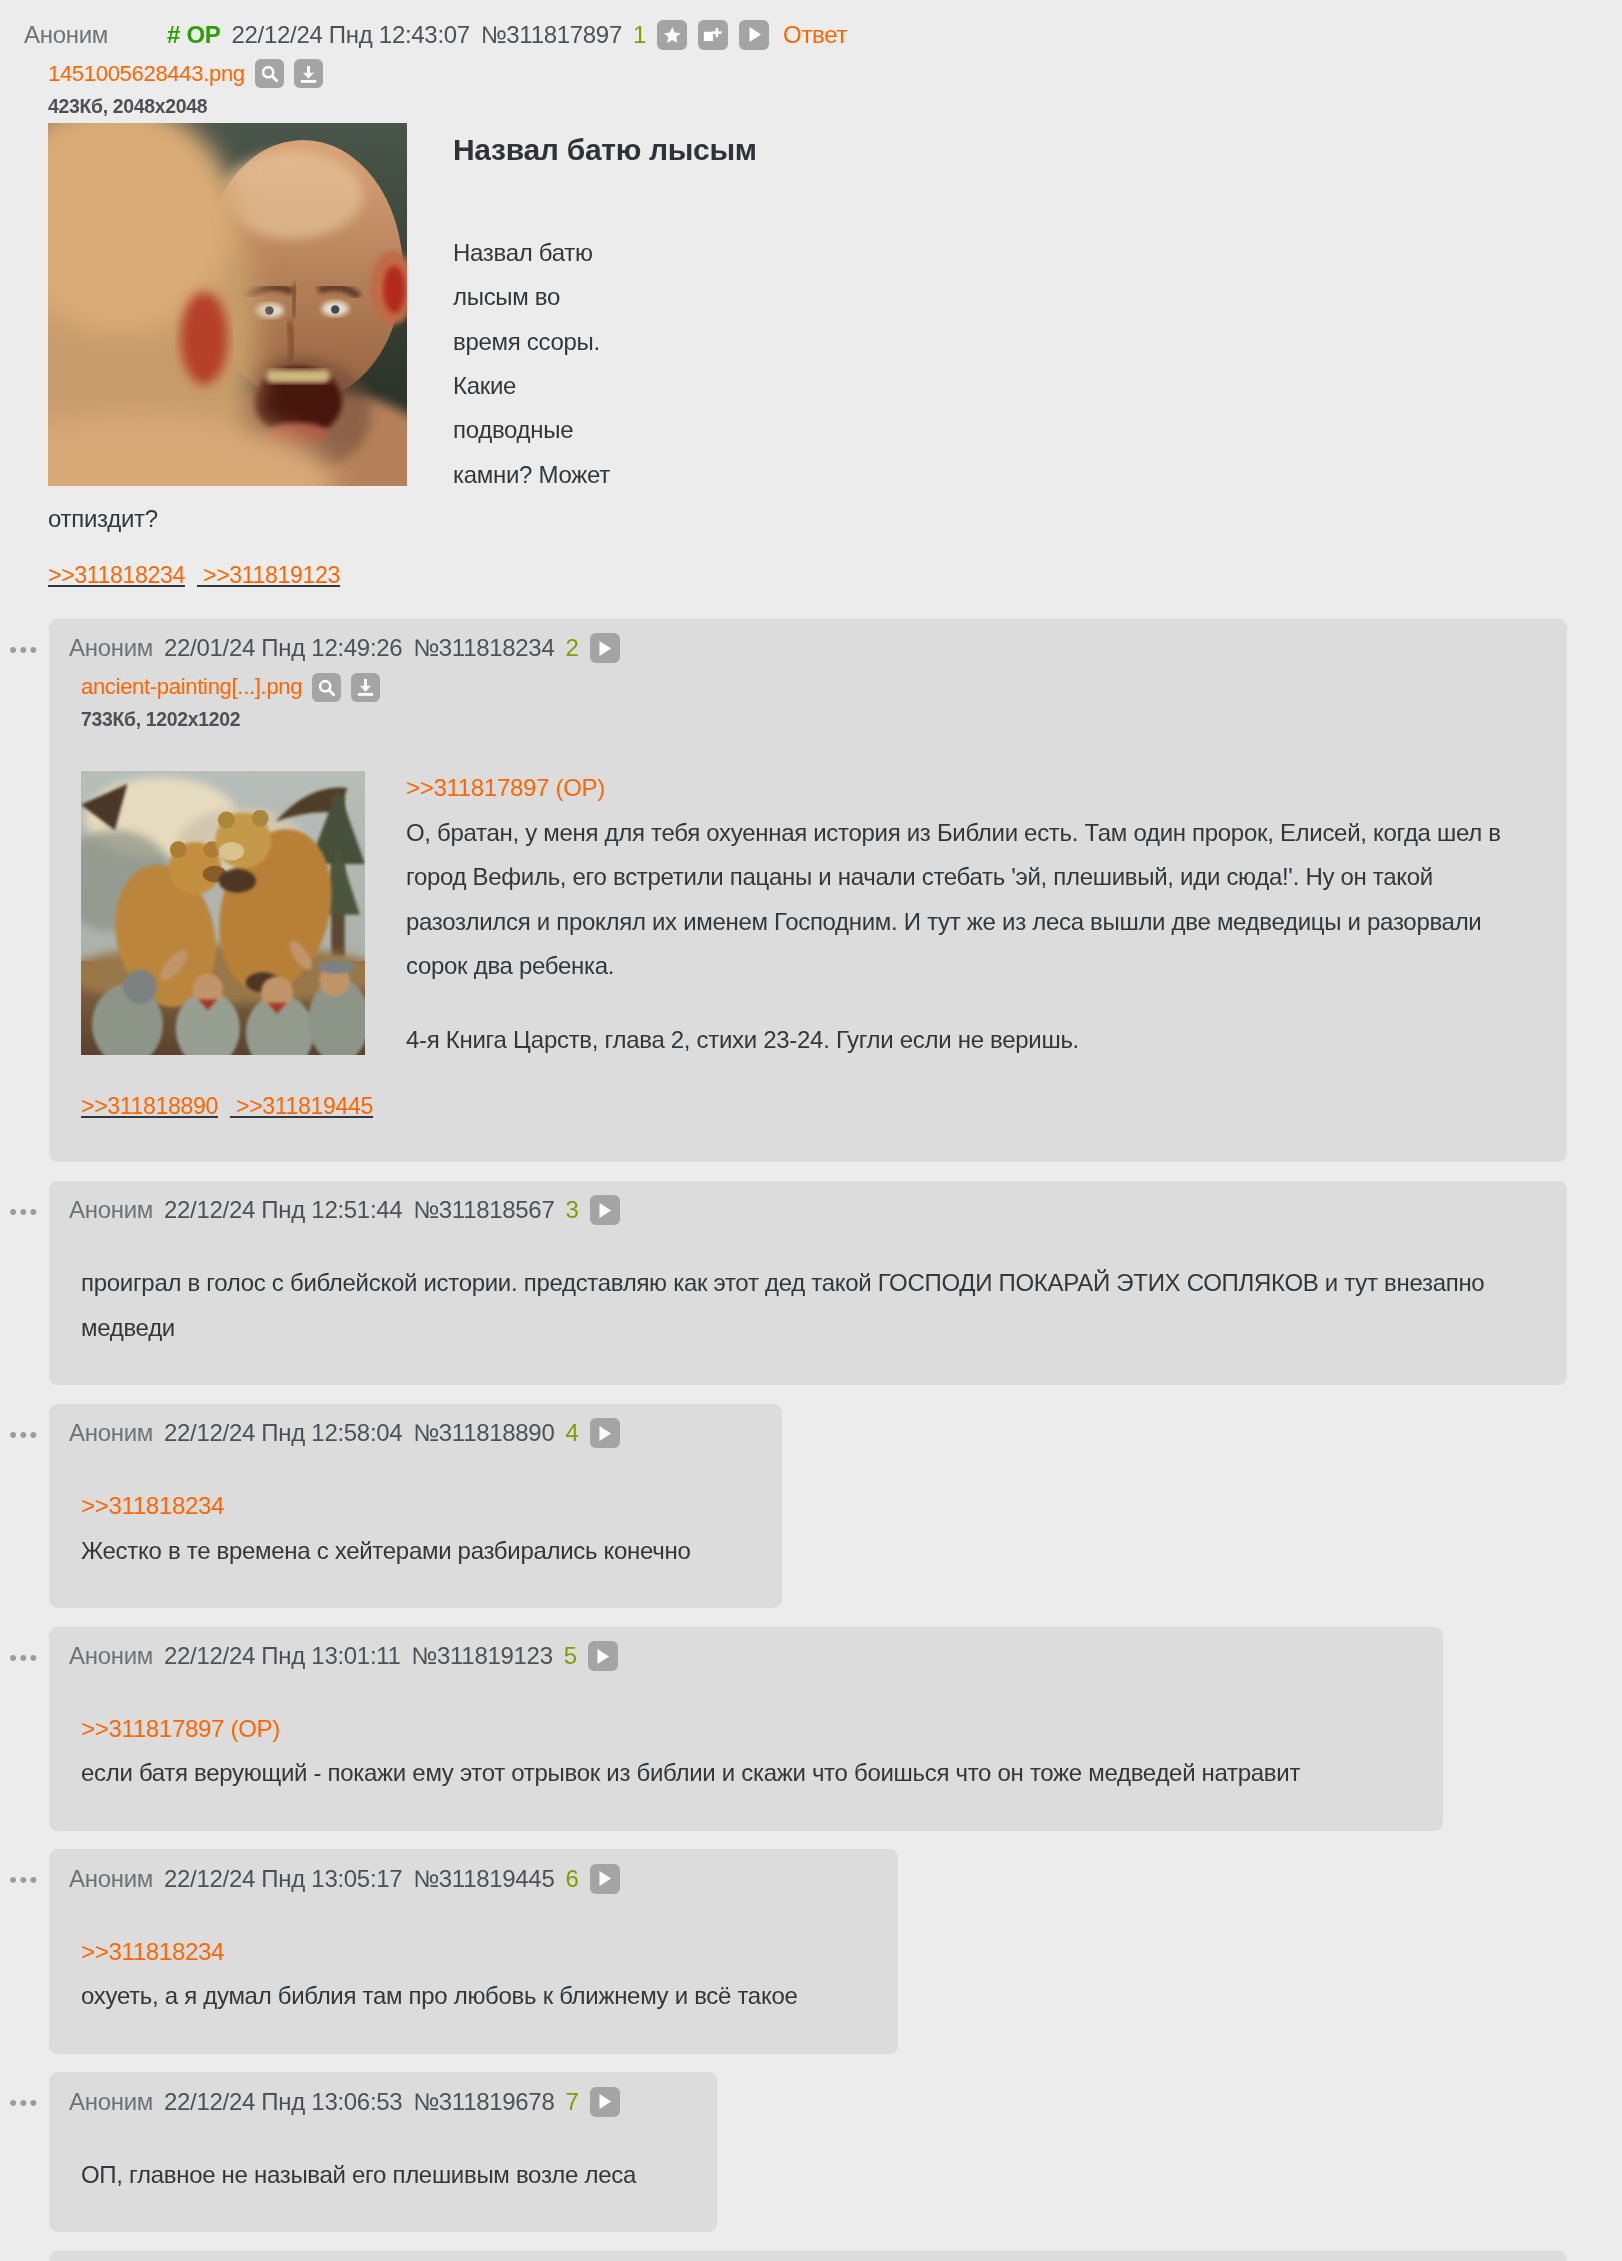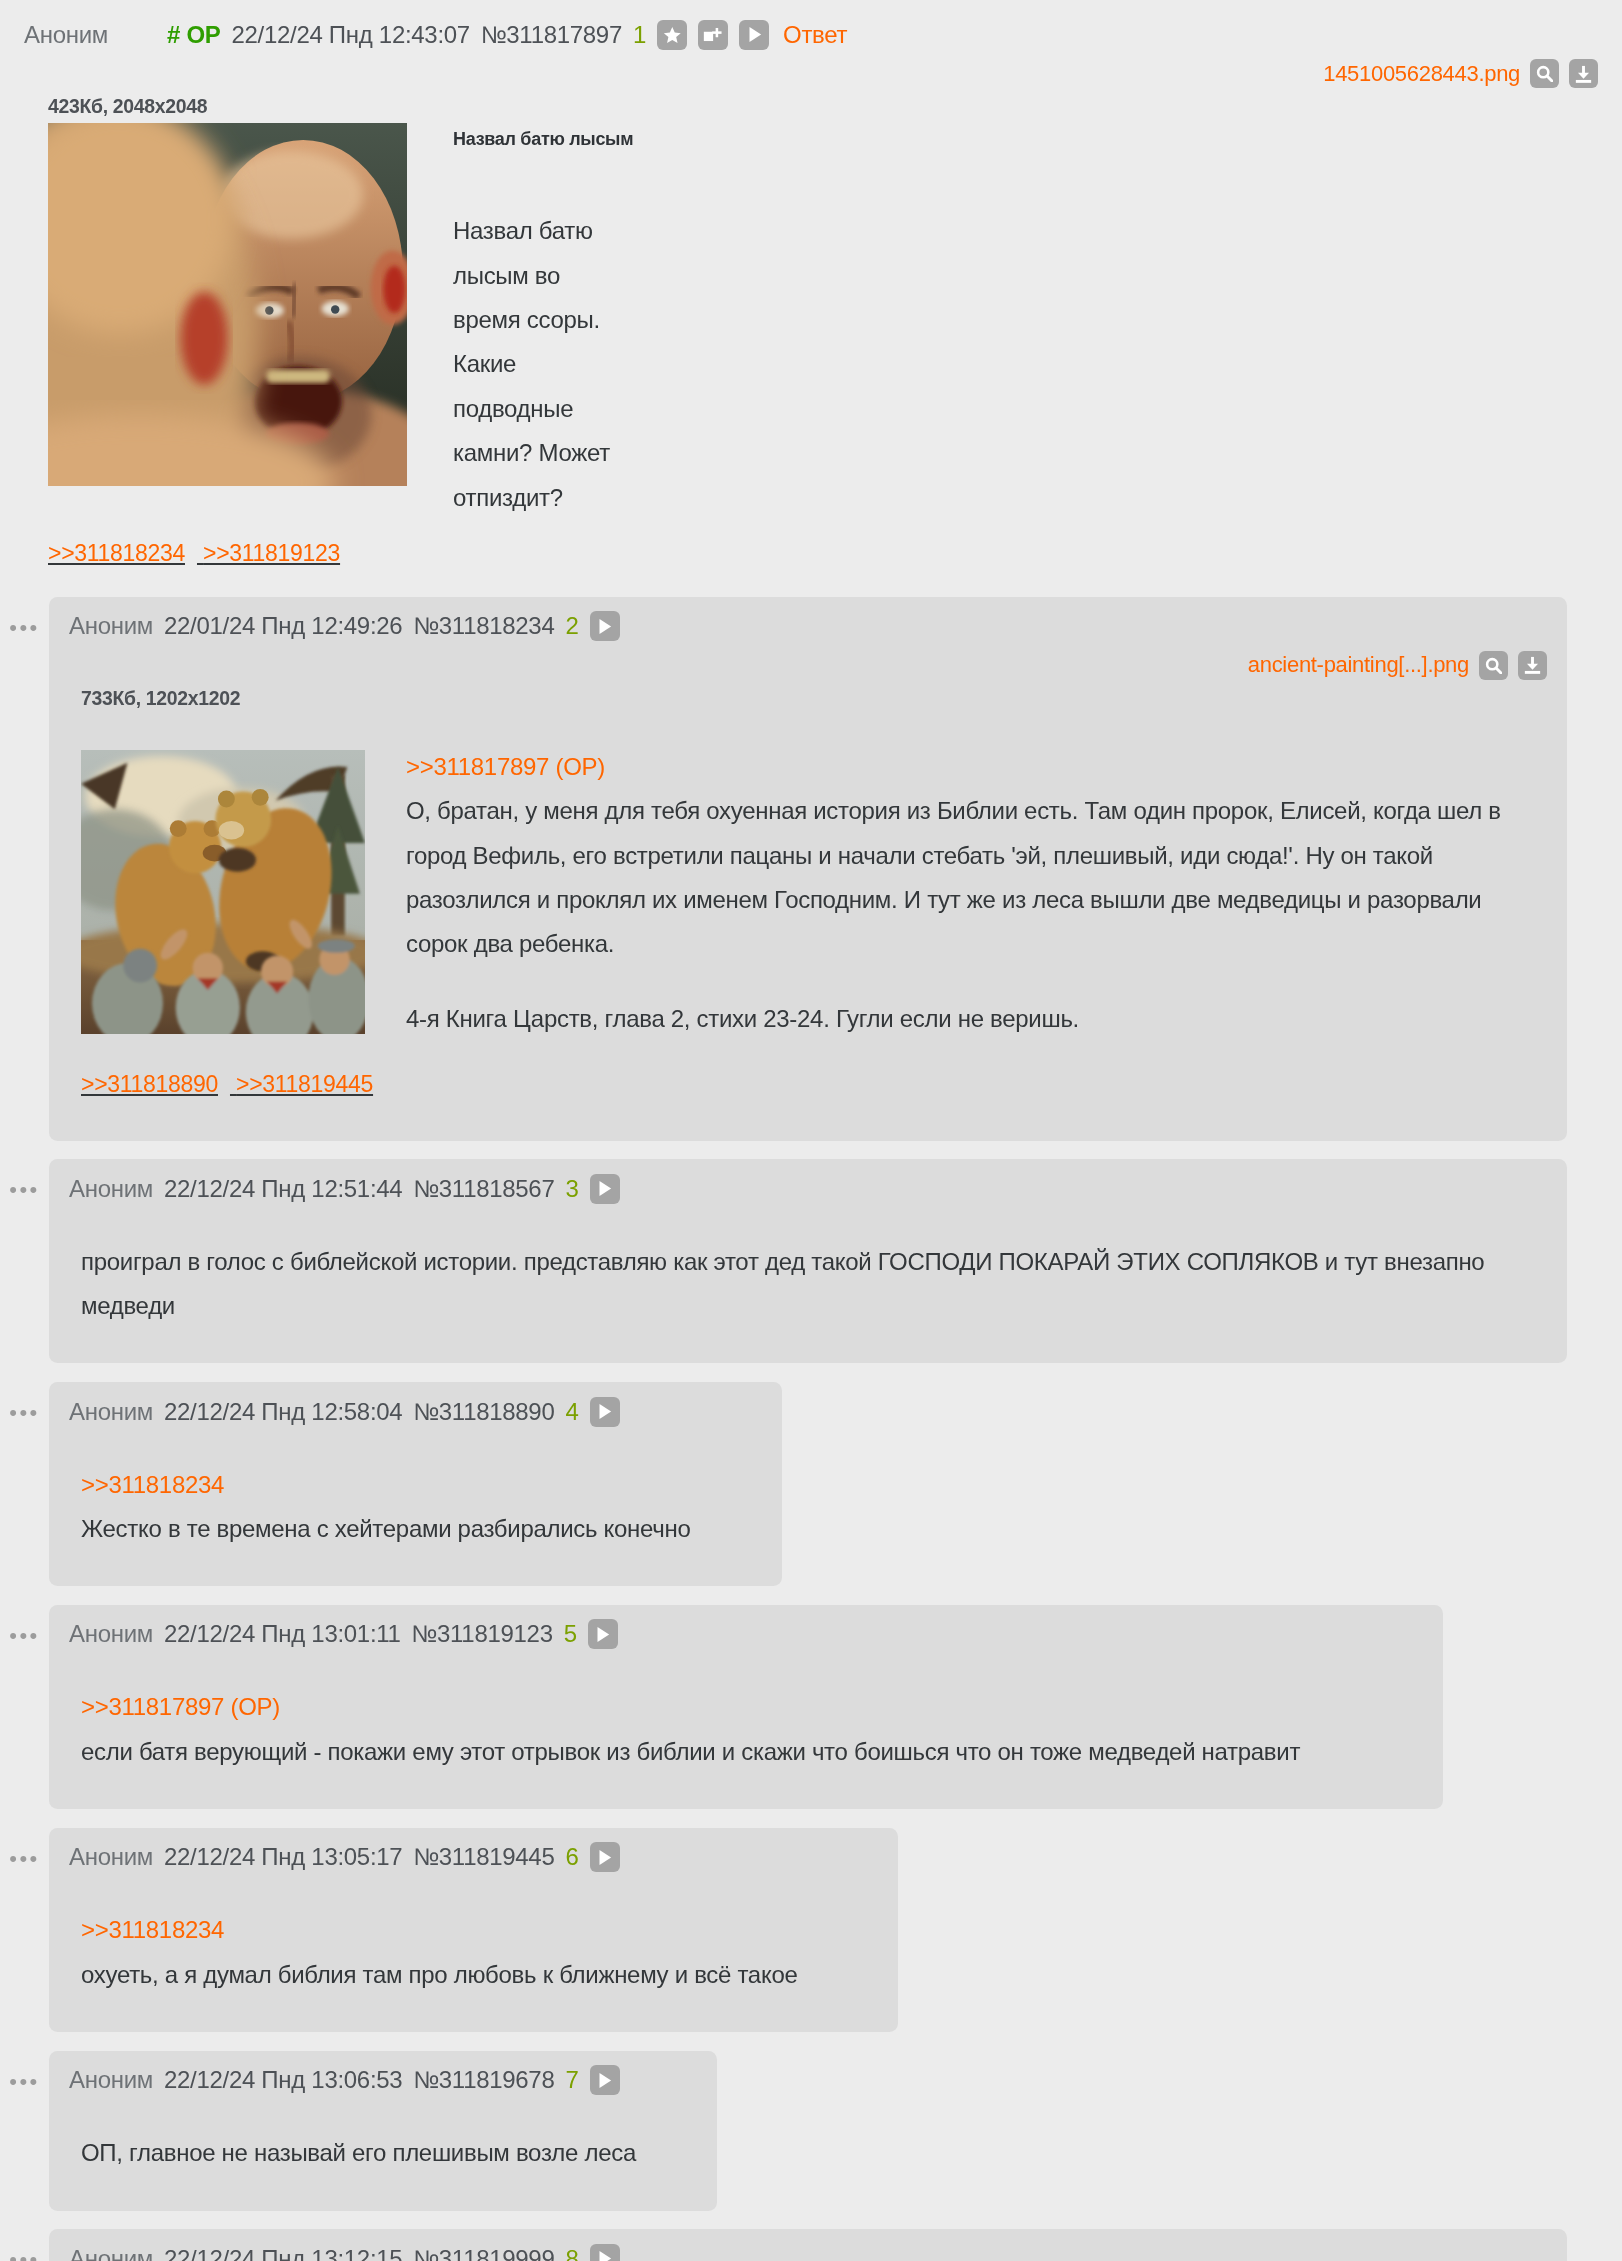--- a/index.html
+++ b/index.html
@@ -14,39 +14,39 @@
   
   .hdr{display:flex;align-items:center;gap:11px;font-size:24px;line-height:32px;white-space:nowrap;}
   .hdr .name{color:#6e7276;}
   .hdr .opbadge{color:#2f9e00;font-weight:bold;margin-left:48px;}
   .hdr .dt,.hdr .num{color:#4d5156;}
   .hdr .cnt{color:#7ba000;}
   .hdr .replybtn{color:#ff6600;cursor:pointer;margin-left:3px;}
   .icon-btn{width:30px;height:30px;border-radius:6px;background:#a4a4a4;display:inline-flex;
             align-items:center;justify-content:center;cursor:pointer;flex:0 0 auto;}
   .icon-btn svg{display:block;}
-  .file-line{display:flex;align-items:center;gap:10px;margin-top:8.5px;justify-content:flex-end;}
+  .file-line{display:flex;align-items:center;gap:10px;margin-top:8.5px;}
   .file-line .fname{color:#ff6600;font-size:22px;cursor:pointer;}
   .file-line .icon-btn{width:29px;height:29px;}
   .fmeta{color:#4d5156;font-size:19.4px;margin-top:6.8px;font-weight:bold;}
   .msg{font-size:24px;line-height:1.85;}
   .msg p{margin:0;}
   .msg .gap{height:30px;}
   .qlink,.rlink{color:#ff6600;text-decoration:none;cursor:pointer;}
   .replies-row{clear:left;margin-top:22px;font-size:23px;text-decoration:underline;}
   .replies-row a{margin-right:12px;}
   .thumb{display:block;float:left;cursor:pointer;}
   .thumb svg{display:block;}
 
   
   .op{padding:10px 24px 0 24px;}
   .op .file-wrap{margin-left:24px;}
   .op-body{margin-left:24px;margin-top:5px;}
   .op-thumb{margin:0 46px 8.5px 0;}
-  .subject{font-weight:bold;font-size:18px;line-height:1.8;color:#2f3337;margin:0 0 54px 0;}
+  .subject{font-weight:bold;font-size:30px;line-height:1.8;color:#2f3337;margin:0 0 54px 0;}
   .op-text{max-width:566px;}
   .op .replies-row{clear:none;margin-top:20px;}
 
   
   .post-row{display:flex;align-items:flex-start;margin:0 55px 18.6px 0;}
   .dots{width:49px;flex:0 0 49px;text-align:center;color:#9c9c9c;font-size:22px;
         line-height:22px;padding-top:20px;letter-spacing:2.5px;cursor:pointer;user-select:none;}
   .post{background:#dcdcdc;border-radius:8.5px;box-sizing:border-box;
         padding:13.5px 20px 35px 20px;min-height:152px;}
   .post .msg{margin:35px 0 0 12px;}

